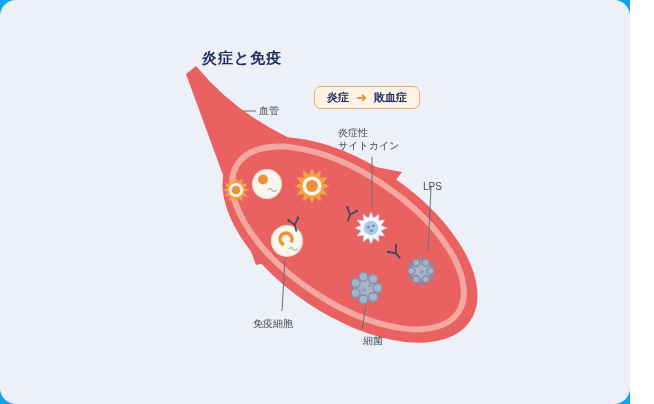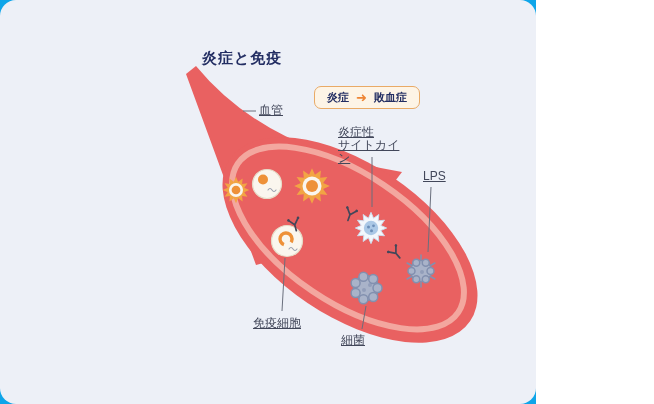--- a/index.html
+++ b/index.html
@@ -1,31 +1,31 @@
 <!DOCTYPE html>
 <html style="--canvas-bg: #edf0f7; --vessel-red: #e96161; --vessel-ring: #f3a79f; --title-navy: #232e63; --label-gray: #42475a; --arrow-orange: #ee8534; --box-bg: #fdf4e6; --box-border: #e9aa66; --cell-orange: #f2a444; --cell-orange-deep: #ee9138; --cell-body: #faf6ee; --cell-blue: #abc8e6; --cell-blue-deep: #6c8fb9; --bacteria-fill: #a9b3c9; --bacteria-stroke: #8290af; --line-gray: #6a6f7d;"><head>
 <meta charset="utf-8">
 <style>
   html,body{margin:0;padding:0;background:#ffffff;font-family:"Liberation Sans","DejaVu Sans",sans-serif;}
-  .stage{position:relative;width:536px;height:404px;overflow:hidden;background:#0ea5e9;}
+  .stage{position:relative;width:586px;height:404px;overflow:hidden;background:#0ea5e9;padding-left:44px;}
   .canvas{position:absolute;inset:0;border-radius:16px;background:var(--canvas-bg,#edf0f7);}
   svg.diagram{position:absolute;left:0;top:0;}
   .page-title{position:absolute;left:202px;top:49px;font-size:15px;font-weight:bold;
     color:var(--title-navy,#232e63);letter-spacing:1px;}
   .flow-box{position:absolute;left:314px;top:86px;display:flex;align-items:center;gap:7px;
     padding:4px 12px;border:1.5px solid var(--box-border,#e9aa66);border-radius:7px;
     background:var(--box-bg,#fdf4e6);}
   .flow-box .term{font-size:11px;font-weight:bold;color:var(--title-navy,#232e63);line-height:1;}
   .flow-box .arrow{font-size:13px;font-weight:bold;color:var(--arrow-orange,#ee8534);line-height:1;}
-  .diagram-label{position:absolute;font-size:12px;color:var(--label-gray,#42475a);line-height:13px;text-decoration:underline;}
+  .diagram-label{position:absolute;font-size:10px;color:var(--label-gray,#42475a);line-height:13px;}
   #label-vessel{left:259px;top:104px;}
   #label-cytokine{left:338px;top:126px;width:68px;text-align:left;white-space:pre-line;}
-  #label-lps{left:423px;top:170px;}
+  #label-lps{left:423px;top:180px;}
   #label-immune{left:253px;top:317px;width:56px;}
-  #label-bacteria{left:341px;top:334px;width:42px;text-align:left;}
+  #label-bacteria{left:341px;top:334px;width:42px;text-align:right;}
 </style>
 </head>
 <body>
 
 <div class="stage">
   <div class="canvas"></div>
 
   <svg class="diagram" width="654" height="404" viewBox="0 0 654 404">
     <defs>
       <path id="sunburst-shape" d="M17 0L10.6 2.8L14.7 8.5L7.8 7.8L8.5 14.7L2.8 10.6L0 17L-2.8 10.6L-8.5 14.7L-7.8 7.8L-14.7 8.5L-10.6 2.8L-17 0L-10.6 -2.8L-14.7 -8.5L-7.8 -7.8L-8.5 -14.7L-2.8 -10.6L0 -17L2.8 -10.6L8.5 -14.7L7.8 -7.8L14.7 -8.5L10.6 -2.8Z"></path>

